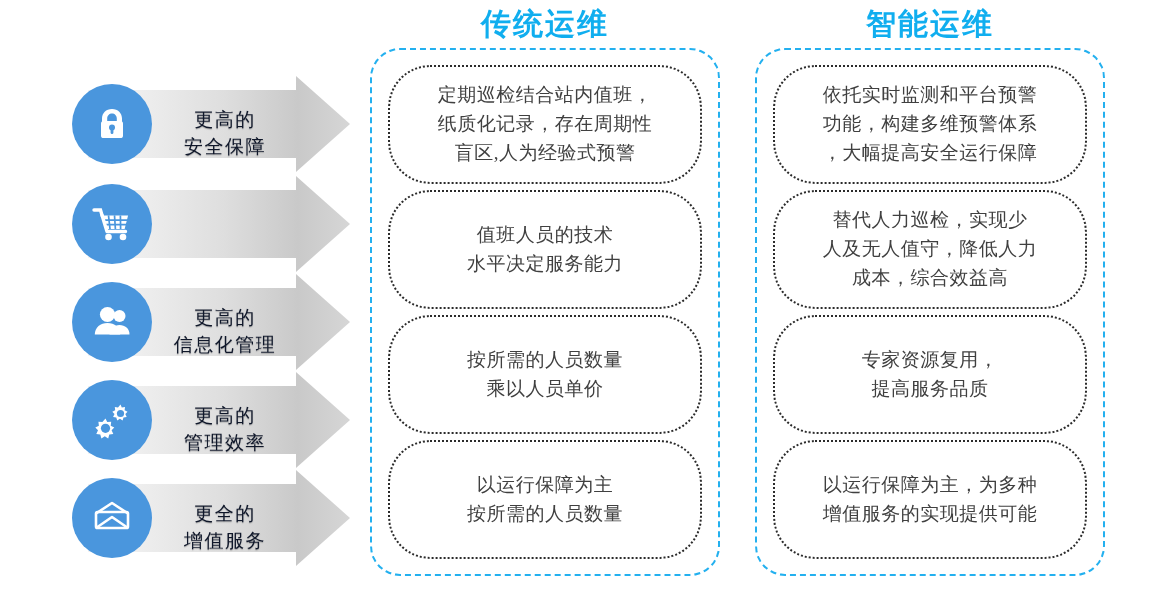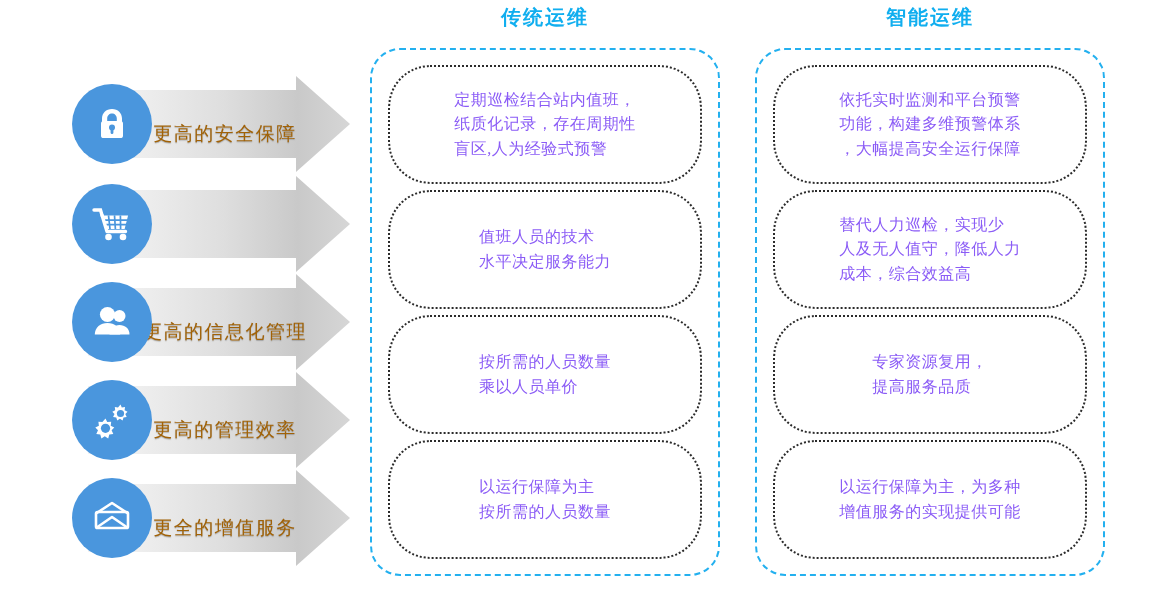--- a/index.html
+++ b/index.html
@@ -19,56 +19,56 @@
   .arrow-row:nth-child(5){top:470px;}
 
   .arrow-shape{
     position:absolute;left:88px;top:0;width:262px;height:96px;
     background:linear-gradient(90deg,#f4f4f4 0%,#efefef 18%,#dedede 52%,#c9c9c9 80%,#d6d6d6 100%);
     -webkit-clip-path:polygon(0 14px,208px 14px,208px 0,262px 48px,208px 96px,208px 82px,0 82px);
     clip-path:polygon(0 14px,208px 14px,208px 0,262px 48px,208px 96px,208px 82px,0 82px);
   }
   .arrow-label{
     position:absolute;left:150px;top:14px;width:150px;height:88px;
-    display:flex;flex-direction:row;align-items:center;justify-content:center;
-    color:#a16207;font-size:19px;line-height:1.42;letter-spacing:1.5px;
+    display:flex;flex-direction:column;align-items:center;justify-content:center;
+    color:#0f172a;font-size:19px;line-height:1.42;letter-spacing:1.5px;
     text-shadow:0 1px 1px rgba(120,120,120,.55);
     white-space:nowrap;
   }
   .circle-icon{
     position:absolute;left:72px;top:8px;width:80px;height:80px;border-radius:50%;
     background:#4a96dd;display:flex;align-items:center;justify-content:center;
   }
   .circle-icon svg{display:block;}
 
   
   .column{position:absolute;top:48px;height:528px;}
   #column-traditional{left:370px;width:350px;}
   #column-smart{left:755px;width:350px;}
 
   .column-title{
     position:absolute;top:-44px;left:0;width:100%;text-align:center;
-    color:#10aeef;font-size:20px;font-weight:bold;letter-spacing:2px;
+    color:#10aeef;font-size:30px;font-weight:bold;letter-spacing:2px;
     font-family:"Liberation Sans","DejaVu Sans",sans-serif;
   }
   .column-frame{
     position:absolute;inset:0;
     border:2.5px dashed #23b0ef;border-radius:30px;
     box-sizing:border-box;
   }
   .card-stack{
     position:absolute;left:18px;right:18px;top:14px;bottom:14px;
     display:flex;flex-direction:column;justify-content:space-between;
   }
   .card{
     flex:1 1 0;margin:3px 0;
     border:2px dotted #2b2b2b;border-radius:42px;
     display:flex;align-items:center;justify-content:center;
-    box-sizing:border-box;
-    color:#8b5cf6;font-size:16px;line-height:1.52;letter-spacing:.5px;
+    text-align:center;box-sizing:border-box;
+    color:#404040;font-size:19px;line-height:1.52;letter-spacing:.5px;
     padding:4px 16px;
     white-space:pre-line;
   }
 </style>
 </head>
 <body>
 
 <div id="arrow-list">
 
   <div class="arrow-row">

